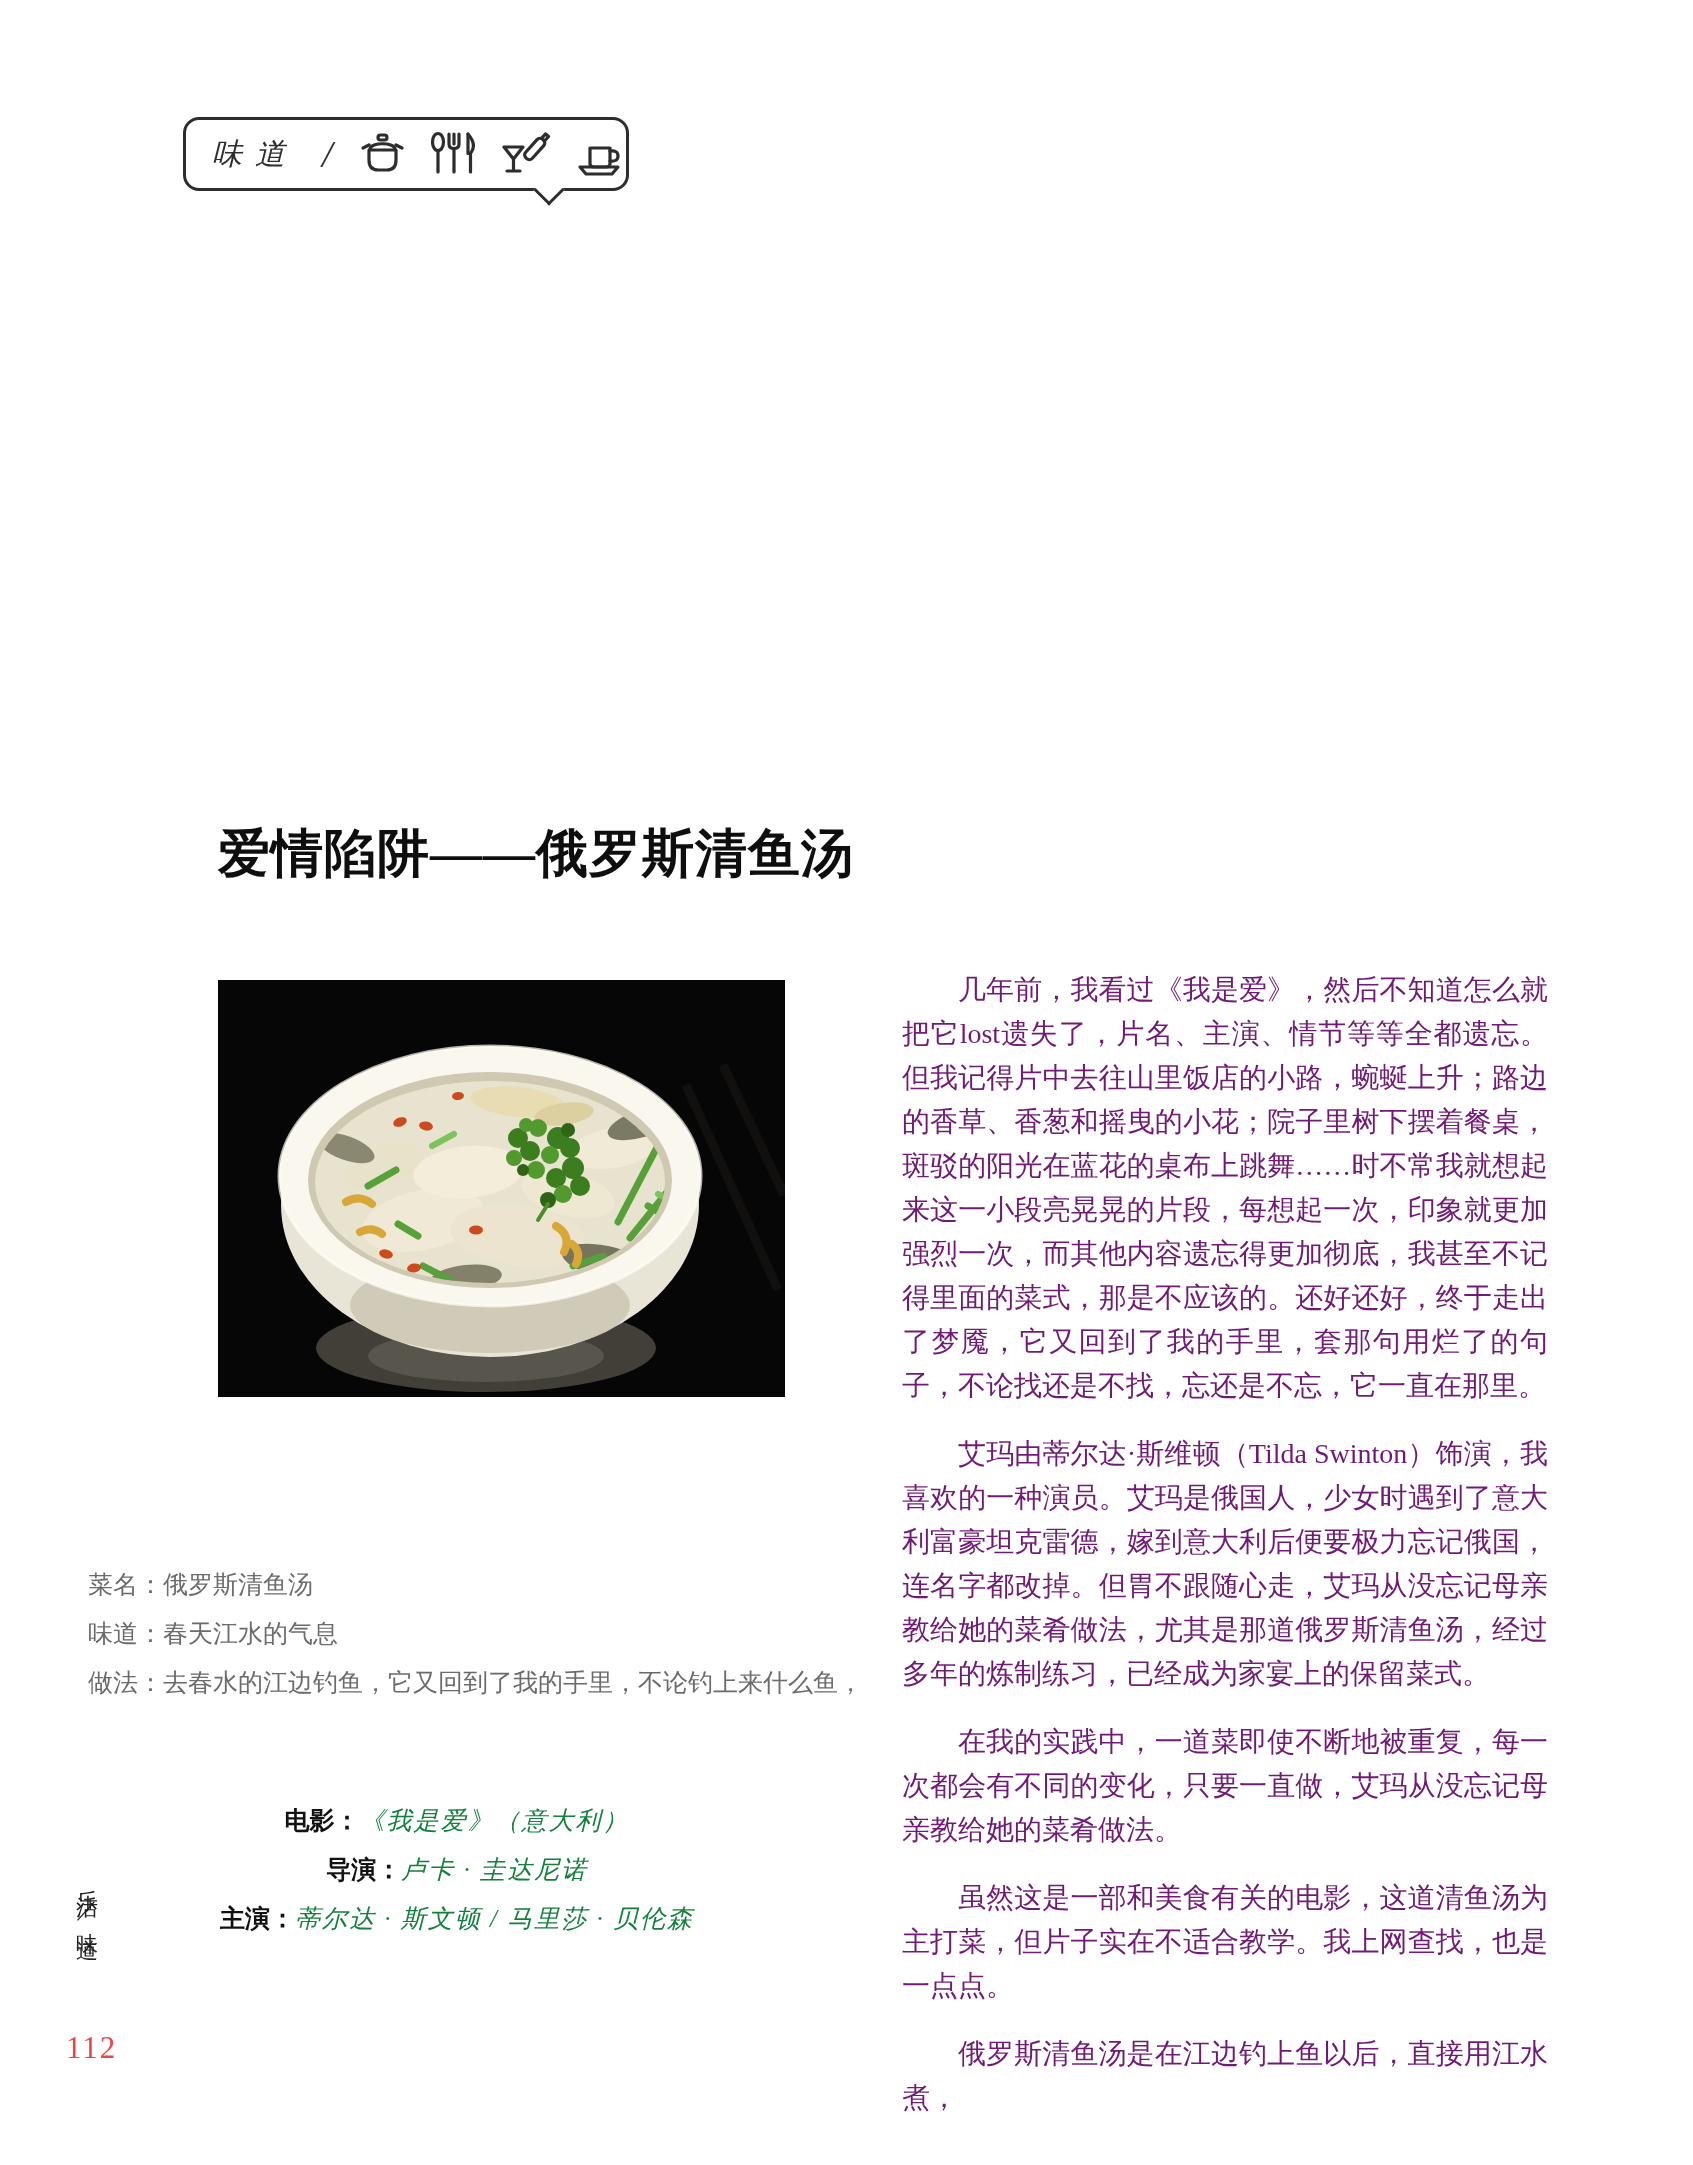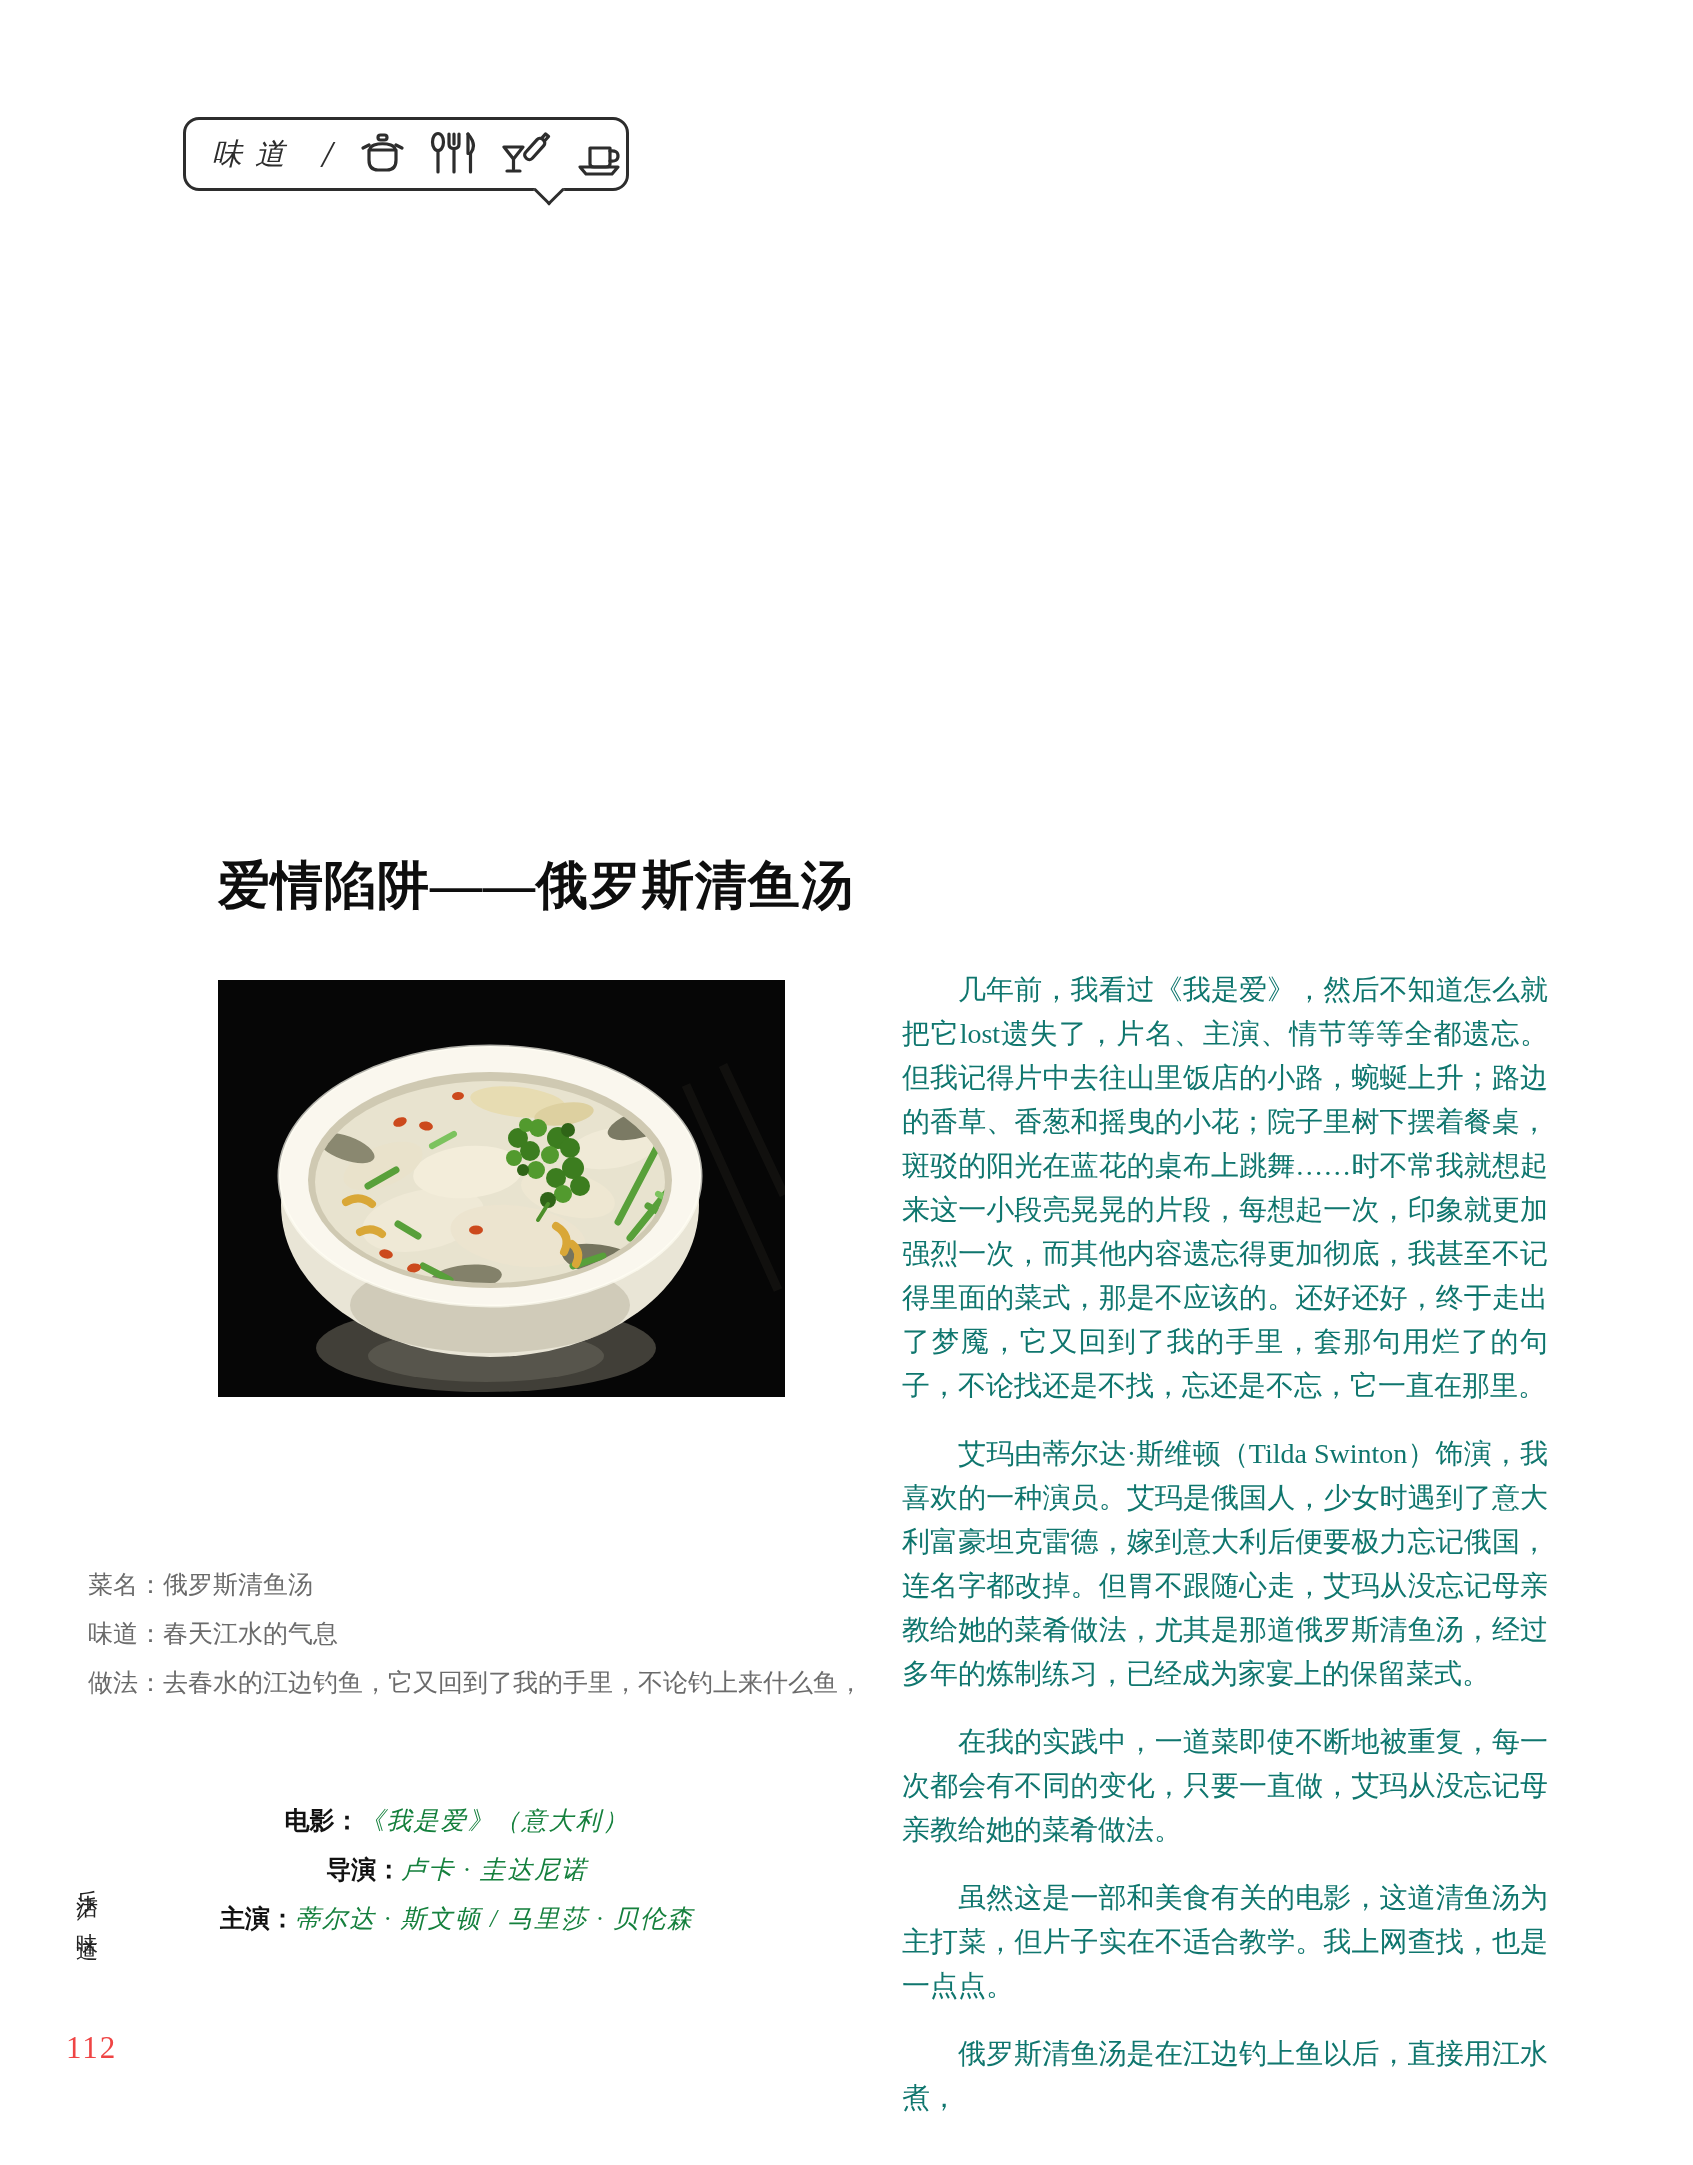--- a/index.html
+++ b/index.html
@@ -48,21 +48,21 @@
     font-weight: 300;
     font-style: italic;
     color: #2d2d2d;
   }
   .badge-icons { display: flex; align-items: center; gap: 22px; }
   .badge-icons svg { display: block; stroke: #2d2d2d; fill: none; stroke-width: 3.2; stroke-linecap: round; stroke-linejoin: round; }
 
   
   .article-title {
     position: absolute;
-    left: 218px; top: 816px;
+    left: 218px; top: 784px;
     font-size: 52px;
     font-weight: bold;
     letter-spacing: 1px;
     color: #0e0e0e;
     white-space: nowrap;
   }
 
   
   .photo {
     position: absolute;
@@ -110,21 +110,21 @@
     position: absolute;
     left: 902px; top: 968px;
     width: 646px;
   }
   .article p {
     margin: 0 0 24px 0;
     font-size: 28px;
     line-height: 44px;
     text-align: justify;
     text-indent: 2em;
-    color: #0f766e;
+    color: #701a75;
   }
 
   
   .footer-section {
     position: absolute;
     left: 76px; top: 1872px;
     writing-mode: vertical-rl;
     text-orientation: upright;
     font-size: 22px;
     letter-spacing: 7px;

